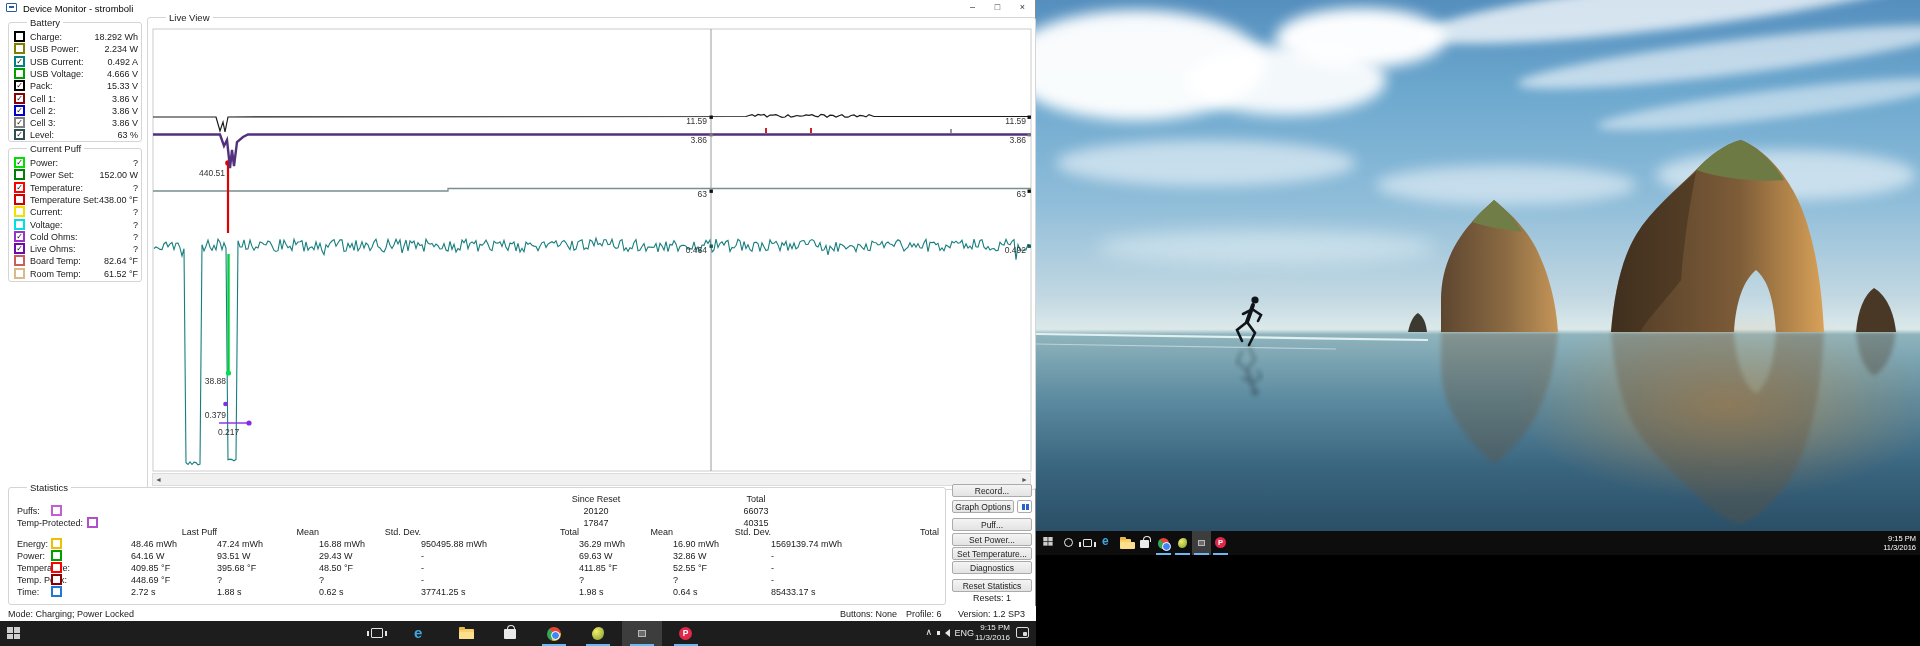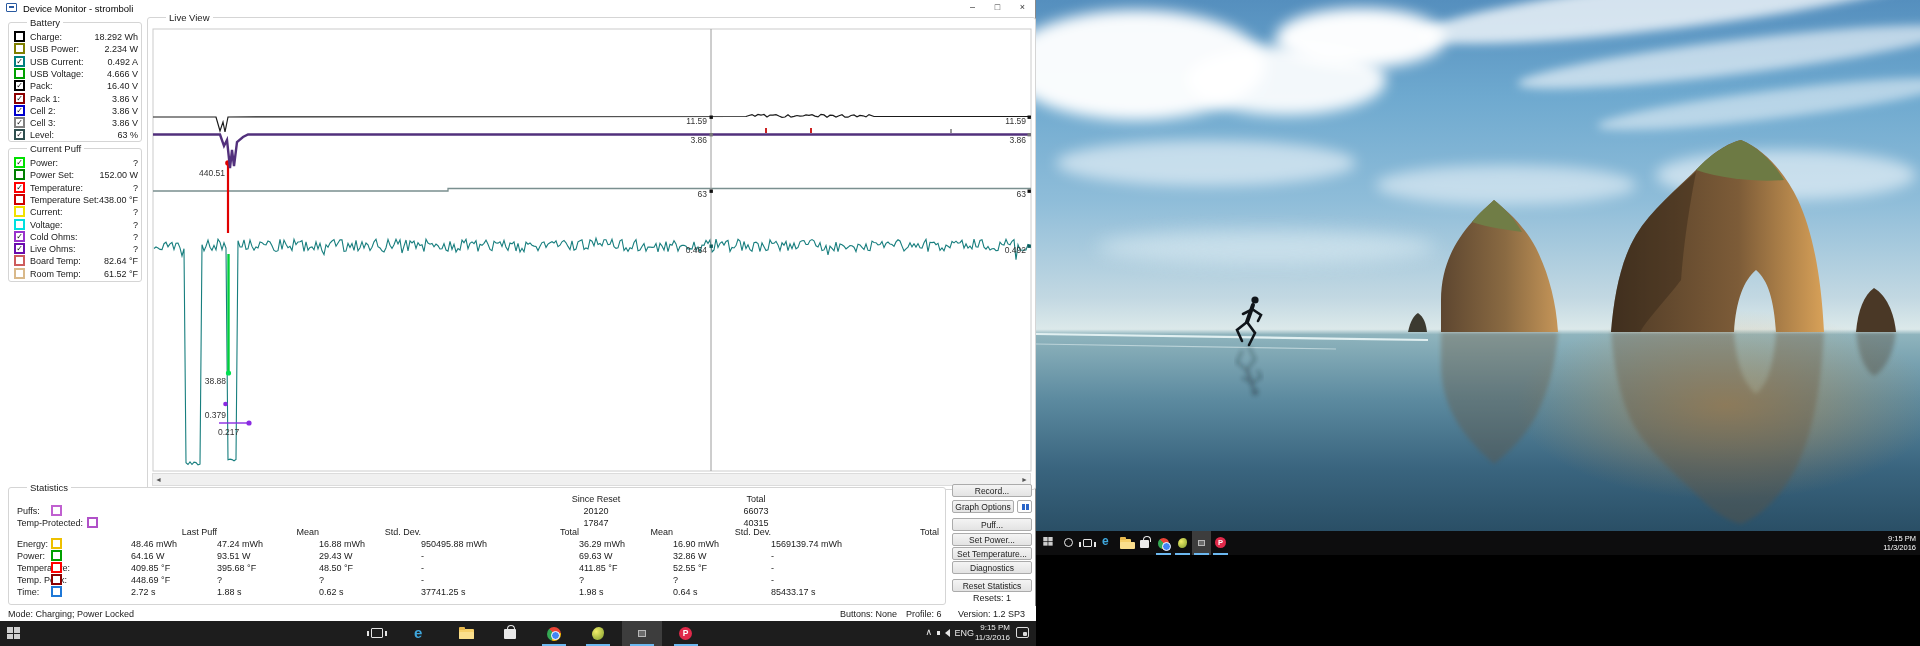--- a/index.html
+++ b/index.html
@@ -265,25 +265,25 @@
           <span class="pvalue">0.492 A</span>
         </div>
         <div class="prow" style="top: 44.9px;">
           <span class="swatch" style="border-color: rgb(0, 160, 0);"></span>
           <span class="plabel">USB Voltage:</span>
           <span class="pvalue">4.666 V</span>
         </div>
         <div class="prow" style="top: 57.2px;">
           <span class="swatch" style="border-color: rgb(0, 0, 0);">✓</span>
           <span class="plabel">Pack:</span>
-          <span class="pvalue">16.40 V</span>
+          <span class="pvalue">15.33 V</span>
         </div>
         <div class="prow" style="top: 69.5px;">
           <span class="swatch" style="border-color: rgb(139, 0, 0);">✓</span>
-          <span class="plabel">Pack 1:</span>
+          <span class="plabel">Cell 1:</span>
           <span class="pvalue">3.86 V</span>
         </div>
         <div class="prow" style="top: 81.8px;">
           <span class="swatch" style="border-color: rgb(0, 0, 205);">✓</span>
           <span class="plabel">Cell 2:</span>
           <span class="pvalue">3.86 V</span>
         </div>
         <div class="prow" style="top: 94.1px;">
           <span class="swatch" style="border-color: rgb(128, 128, 128);">✓</span>
           <span class="plabel">Cell 3:</span>

